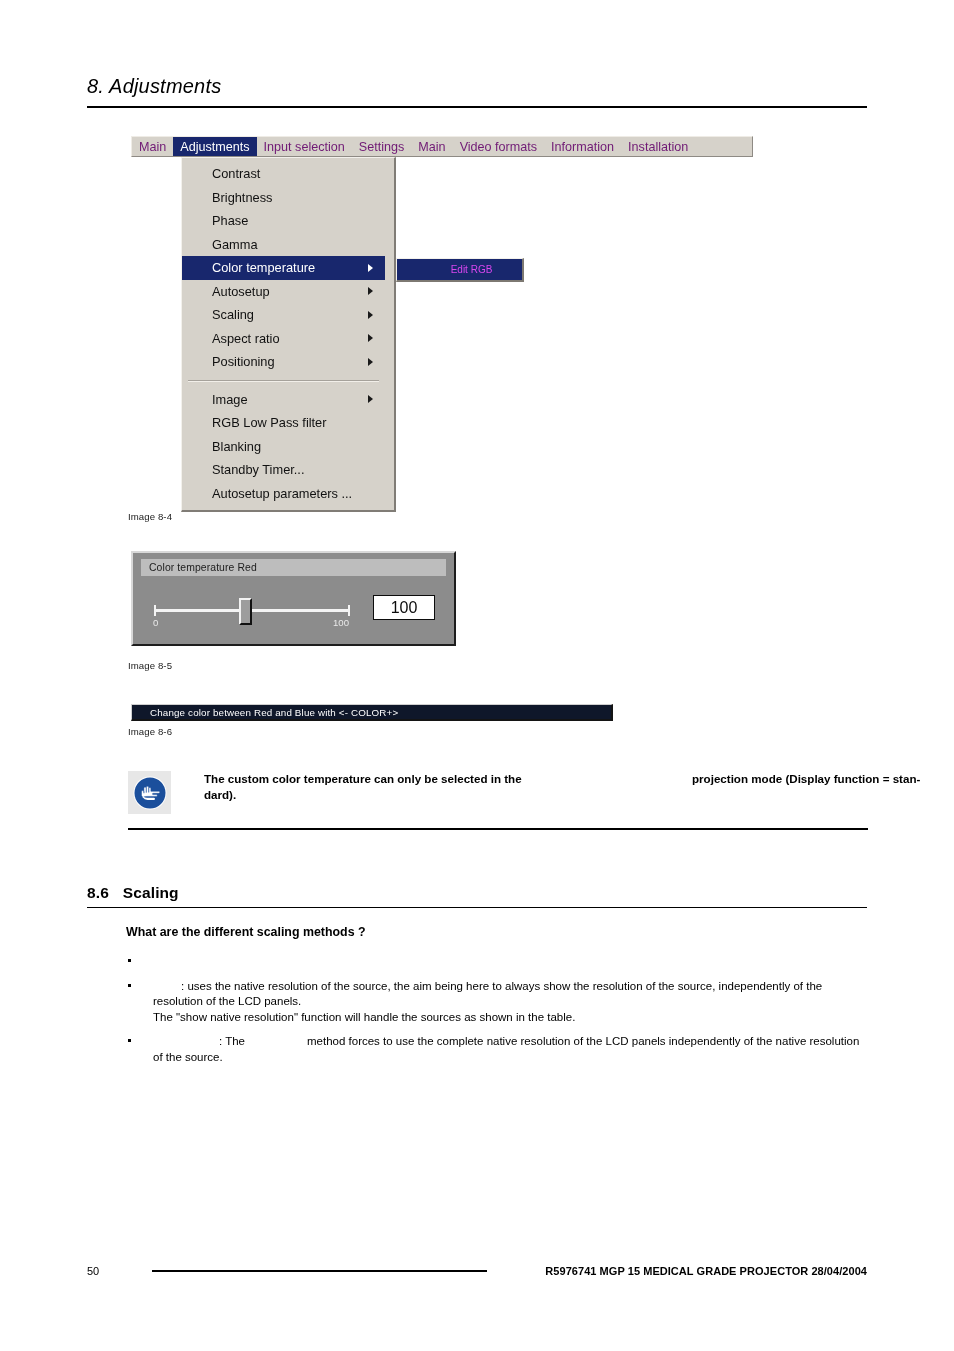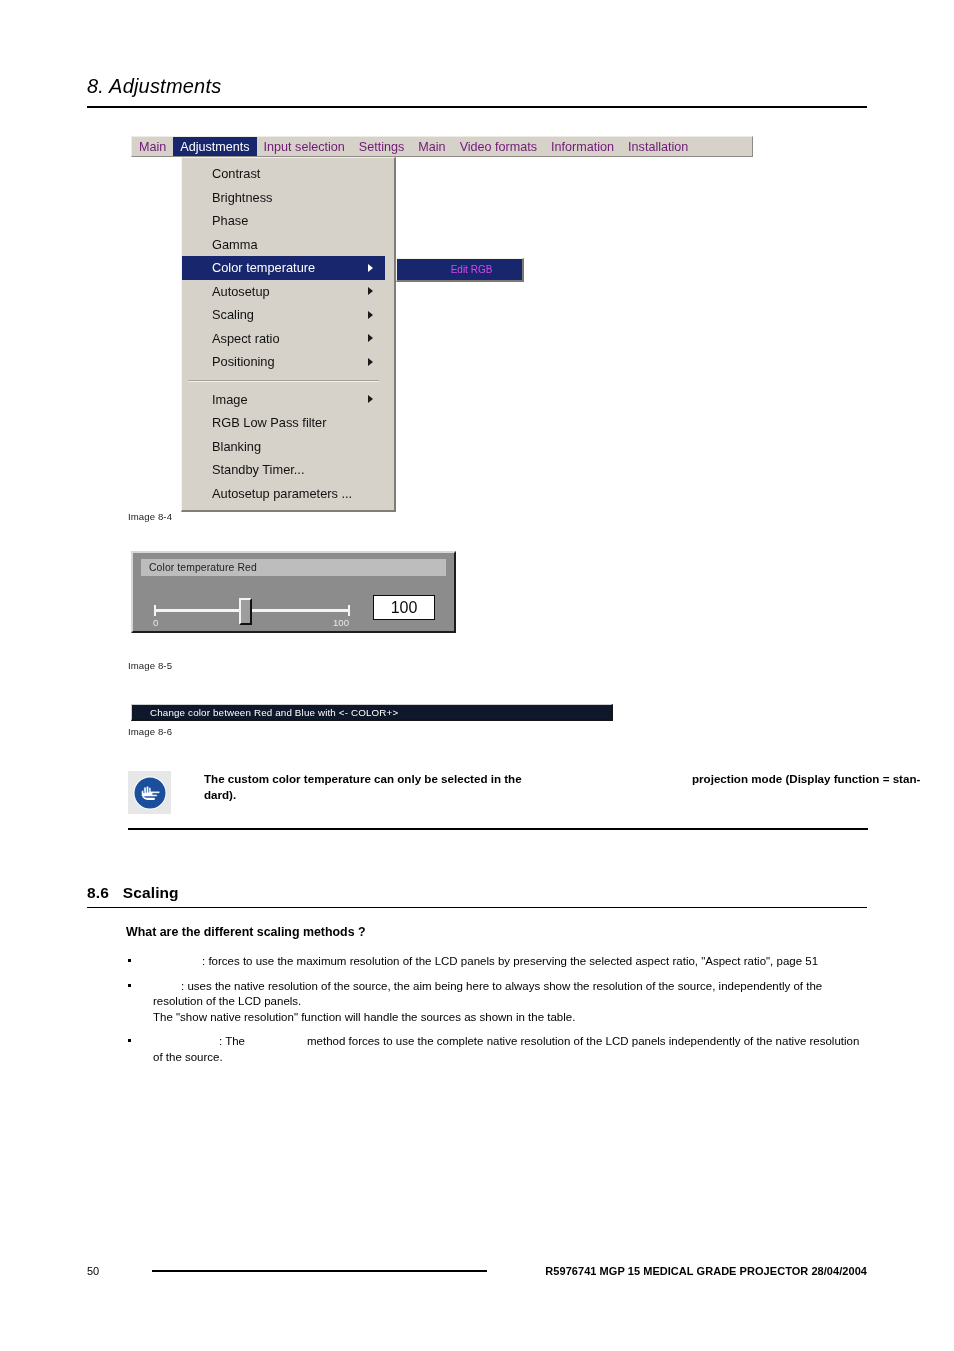--- a/index.html
+++ b/index.html
@@ -140,21 +140,21 @@
     color: #1a1a1a;
     letter-spacing: .1px;
   }
 
   
   .slider-dialog {
     position: absolute;
     left: 131px;
     top: 551px;
     width: 325px;
-    height: 82px;
+    height: 95px;
     background: #8c8c8c;
     border-top: 2px solid #d8d8d8;
     border-left: 2px solid #d8d8d8;
     border-right: 2px solid #1d1d1d;
     border-bottom: 2px solid #1d1d1d;
     box-sizing: border-box;
   }
   .slider-title {
     margin: 6px 8px 0 8px;
     height: 17px;
@@ -497,21 +497,21 @@
     <span>Scaling</span>
   </div>
   <div class="section-rule"></div>
 
   <div class="subheading">What are the different scaling methods ?</div>
 
   <div class="bullets">
 
     <div class="bullet-row">
       <span class="bullet-dot"></span>
-      <span class="term-blank w1"></span><span>: forces to use the maximum resolution of the LCD panels by preserving the selected aspect ratio, "Aspect ratio", page 51</span>
+      <span class="term-blank w1"></span>
     </div>
 
     <div class="bullet-row">
       <span class="bullet-dot"></span>
       <span class="term-blank w2"></span><span>: uses the native resolution of the source, the aim being here to always show the resolution of the source, independently of the resolution of the LCD panels.</span><br>
       <span>The "show native resolution" function will handle the sources as shown in the table.</span>
     </div>
 
     <div class="bullet-row">
       <span class="bullet-dot"></span>

